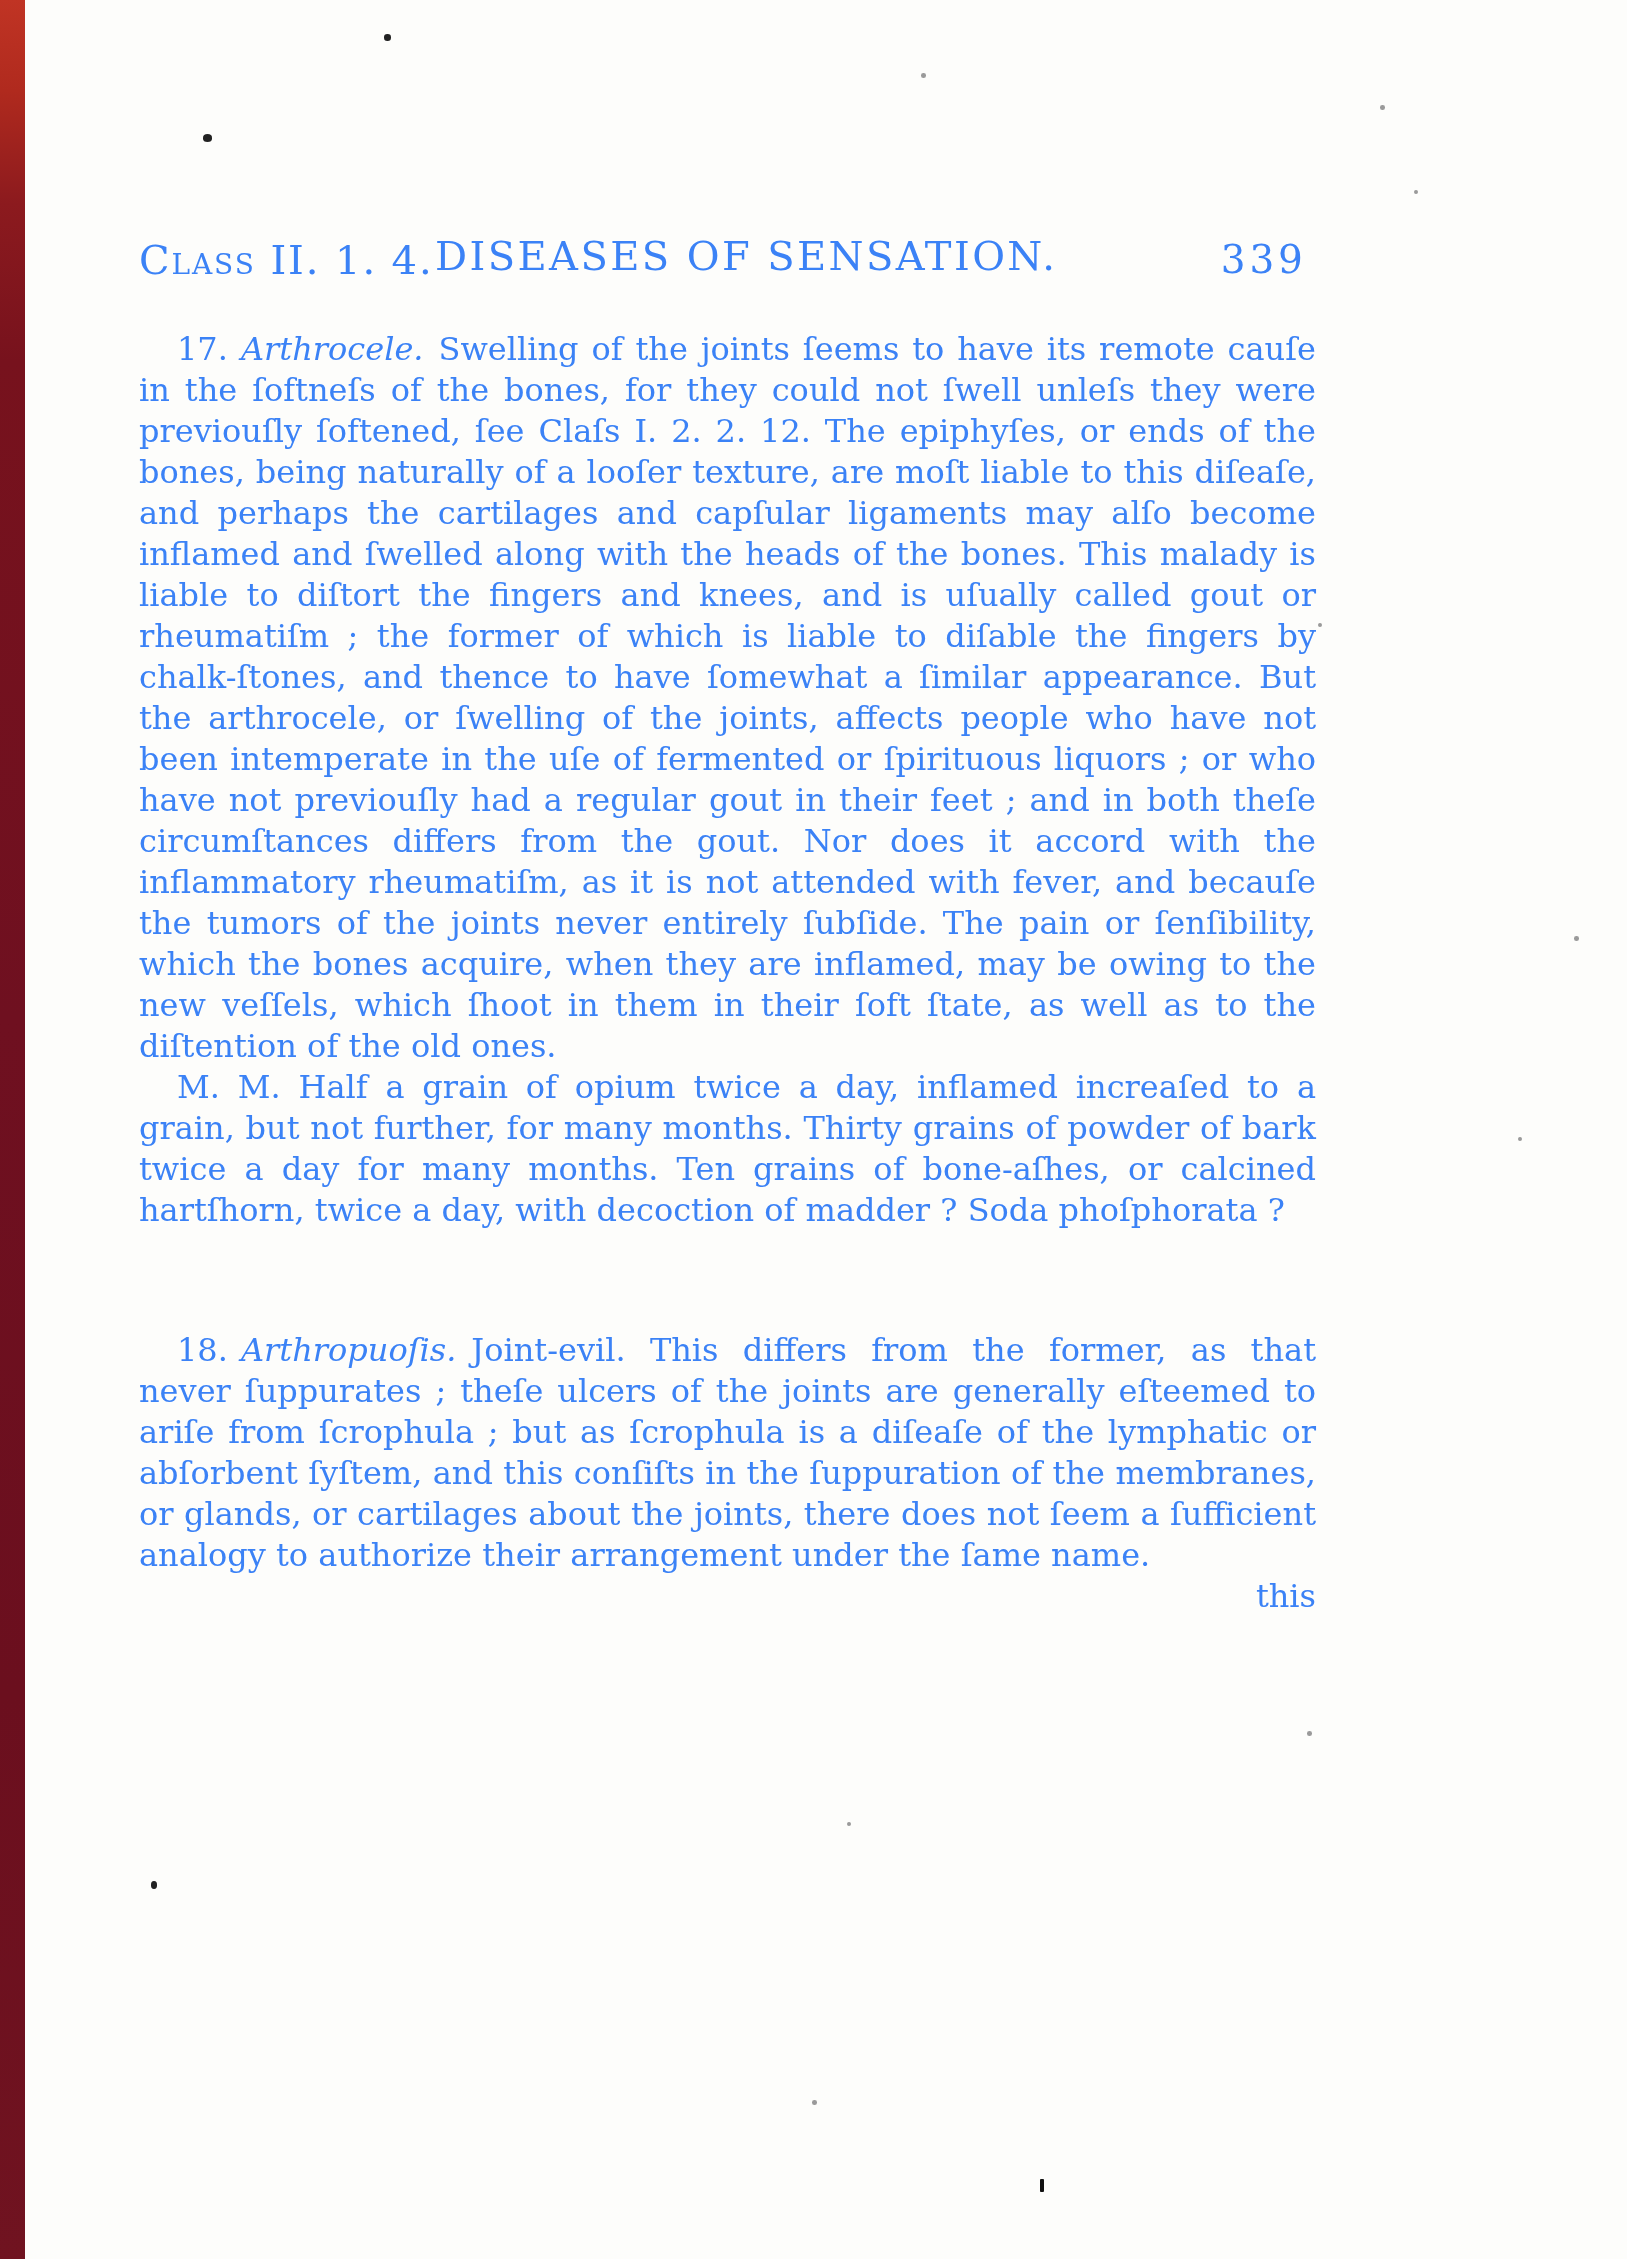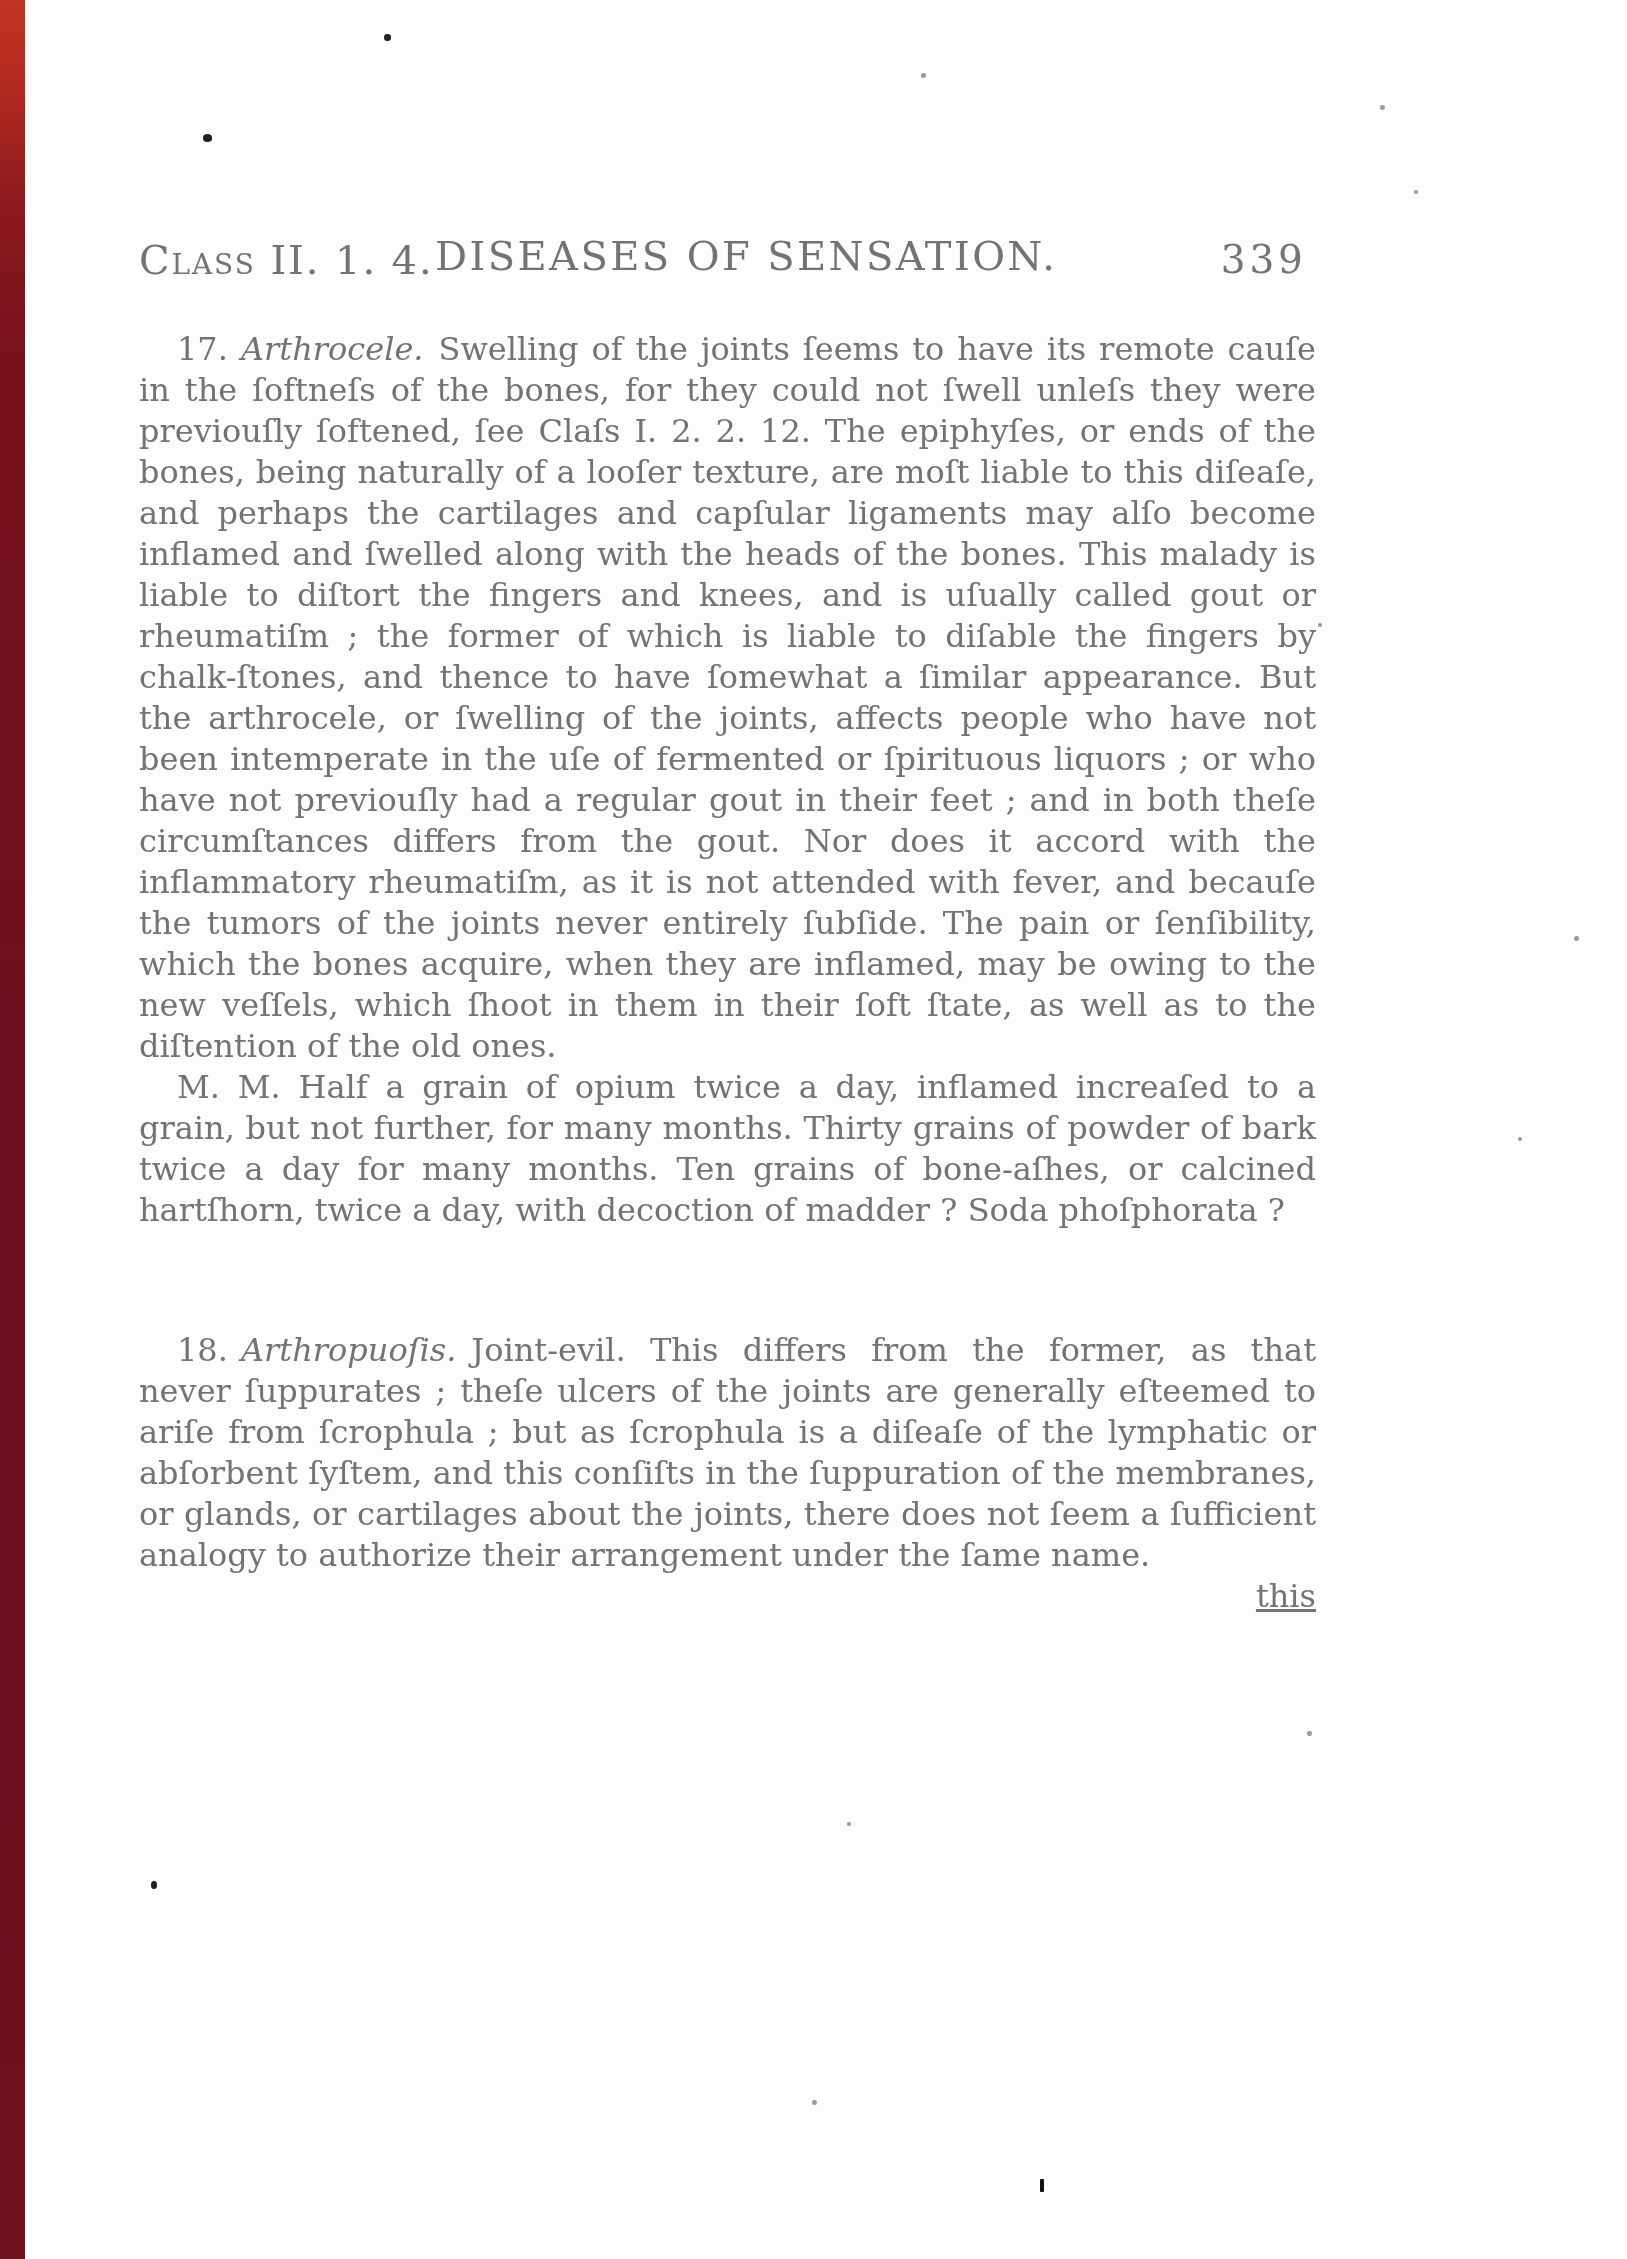--- a/index.html
+++ b/index.html
@@ -7,21 +7,21 @@
     padding: 0;
     background: #e8e8e8;
   }
   .page {
     position: relative;
     width: 1627px;
     height: 2260px;
     background: #fdfdfb;
     overflow: hidden;
     font-family: "DejaVu Serif", "Liberation Serif", serif;
-    color: #737373;
+    color: #3b82f6;
   }
   
   .spine-bar {
     position: absolute;
     left: 0;
     top: 0;
     width: 25.4px;
     height: 2260px;
     background: linear-gradient(180deg,
       #c03424 0%,
@@ -84,21 +84,20 @@
     margin-right: 13px;
   }
   .term {
     font-style: italic;
     margin-right: 15px;
   }
   .catchword-line {
     margin: 0;
     text-align: right;
     text-indent: 0;
-    text-decoration: underline;
   }
   
   .speck {
     position: absolute;
     background: #555;
     border-radius: 50%;
   }
   .speck.dark { background: #222; }
   .speck.light { background: #9a9a9a; }
   .tick {

